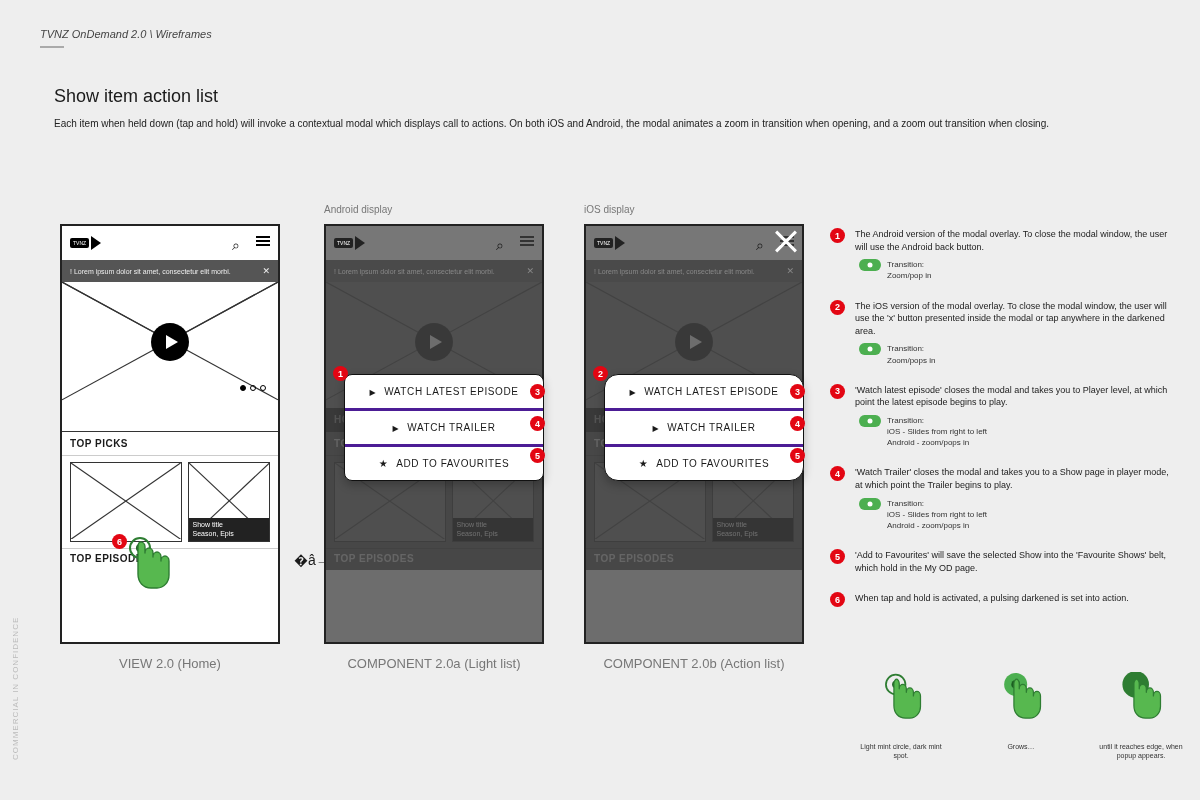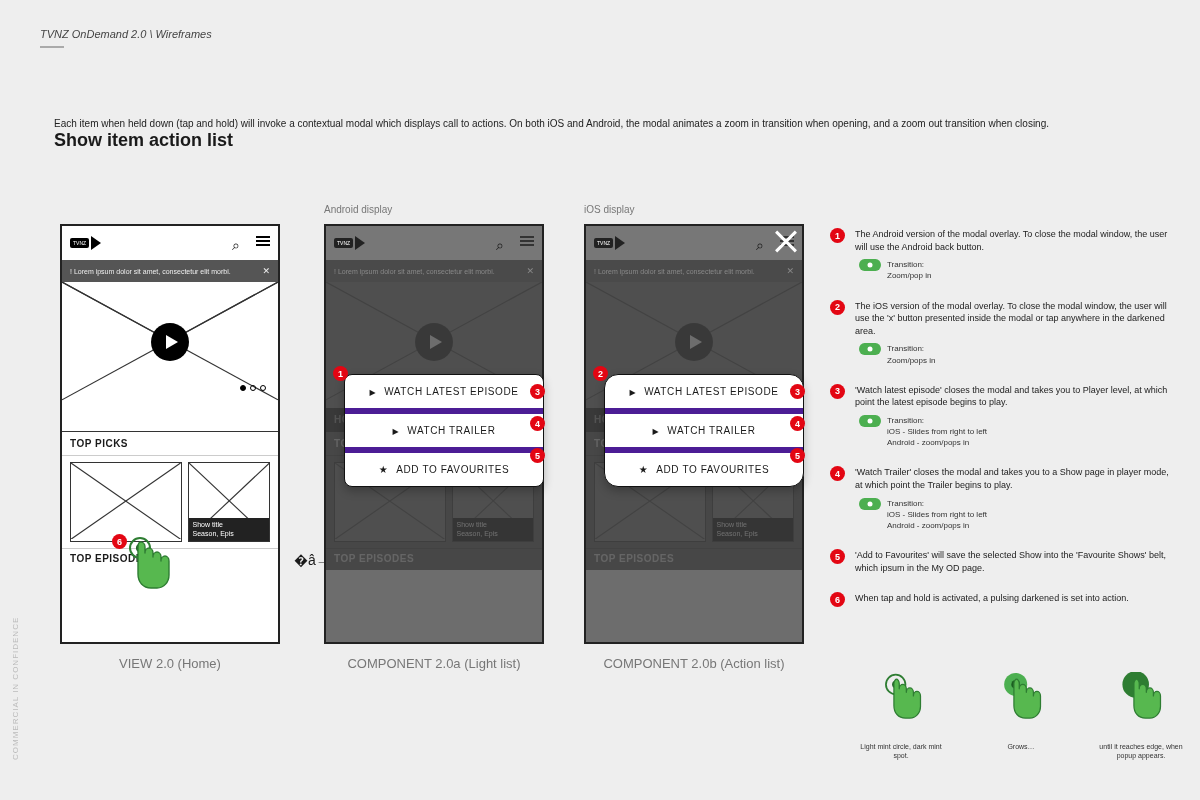--- a/index.html
+++ b/index.html
@@ -3,21 +3,21 @@
 <meta charset="utf-8">
 <style>
   * { box-sizing: border-box; margin: 0; padding: 0; }
   body { font-family: -apple-system, "Segoe UI", Arial, sans-serif; background:#eee; color:#1a1a1a; width:1200px; height:800px; overflow:hidden; position:relative; }
 
   .breadcrumb { position:absolute; left:40px; top:28px; font-size:11px; color:#444;font-style:italic; }
   .breadcrumb-line { position:absolute; left:40px; top:46px; width:24px; height:2px; background:#aaa; }
 
   .side-tag { position:absolute; left:20px; bottom:40px; transform:rotate(-90deg); transform-origin:left bottom; font-size:8px; letter-spacing:1px; color:#bbb; }
 
-  h1.page-title { position:absolute; left:54px; top:86px; font-size:18px; font-weight:700;margin-top:44px; }
+  h1.page-title { position:absolute; left:54px; top:86px; font-size:18px; font-weight:400; }
   .intro-text { position:absolute; left:54px; top:116px; font-size:10px; color:#222; max-width:1080px; line-height:1.5; }
 
   
   .phone { position:absolute; width:220px; height:420px; border:2px solid #222; background:#fff; }
   .phone.dimmed > .dim { position:absolute; inset:0; background:rgba(60,60,60,.75); }
   .phone .header { height:34px; background:#fff; display:flex; align-items:center; justify-content:space-between; padding:0 8px; position:relative; z-index:2; }
   .phone.dimmed .header { background:#777; }
   .logo { display:flex; align-items:center; gap:2px;}
   .logo-box { background:#000; color:#fff; font-size:5px; padding:2px 3px; border-radius:2px; }
   .logo-play { width:0;height:0;border-left:10px solid #000;border-top:7px solid transparent;border-bottom:7px solid transparent;}
@@ -57,21 +57,21 @@
   .phone.dimmed .tile svg line{stroke:#555}
   .tile .meta{position:absolute;left:0;right:0;bottom:0;background:#222;color:#fff;font-size:7px;padding:3px 4px;line-height:1.2}
   .belt2{height:22px;background:#fff;padding:4px 8px;border-top:1px solid #ccc;font-size:10px;font-weight:700;letter-spacing:.5px}
   .phone.dimmed .belt2{background:#6a6a6a;color:#ddd;border-color:#555}
 
   
   .action-modal{position:absolute;background:#fff;border:1.5px solid #111;border-radius:8px;overflow:hidden;z-index:5;box-shadow:0 4px 10px rgba(0,0,0,.25)}
   .action-modal.android{left:344px;top:374px;width:200px;}
   .action-modal.ios{left:604px;top:374px;width:200px;border-radius:14px}
   .action-modal .row{display:flex;align-items:center;justify-content:center;gap:8px;padding:11px 8px;font-size:10px;letter-spacing:.6px;font-weight:500;position:relative;}
-  .action-modal .row + .row{border-top:6px solid #4c1d95;}
+  .action-modal .row + .row{border-top:3px solid #4c1d95;}
   .action-modal .ic-play::before{content:"\25B6";font-size:8px}
   .action-modal .ic-star::before{content:"\2605";font-size:10px}
 
   
   .ios-close{position:absolute;right:-2px;top:-2px;width:36px;height:36px;z-index:6;}
   .ios-close::before,.ios-close::after{content:"";position:absolute;left:4px;top:16px;width:28px;height:3px;background:#fff;}
   .ios-close::before{transform:rotate(45deg)}
   .ios-close::after{transform:rotate(-45deg)}
 
   .caption{position:absolute;font-size:13px;color:#777;text-align:center;width:220px}
@@ -367,21 +367,21 @@
         <div class="txt">'Watch Trailer' closes the modal and takes you to a Show page in player mode, at which point the Trailer begins to play.</div>
         <div class="trans">
           <div class="eye"></div>
           <div class="trans-text"><b>Transition:</b><br>iOS - Slides from right to left<br>Android - zoom/pops in</div>
         </div>
       </div>
     </div>
     <div class="item">
       <div class="red-badge">5</div>
       <div style="flex: 1 1 0%;">
-        <div class="txt">'Add to Favourites' will save the selected Show into the 'Favourite Shows' belt, which ipsum in the My OD page.</div>
+        <div class="txt">'Add to Favourites' will save the selected Show into the 'Favourite Shows' belt, which hold in the My OD page.</div>
       </div>
     </div>
     <div class="item">
       <div class="red-badge">6</div>
       <div style="flex: 1 1 0%;">
         <div class="txt">When tap and hold is activated, a pulsing darkened is set into action.</div>
       </div>
     </div>
   </div>
 

